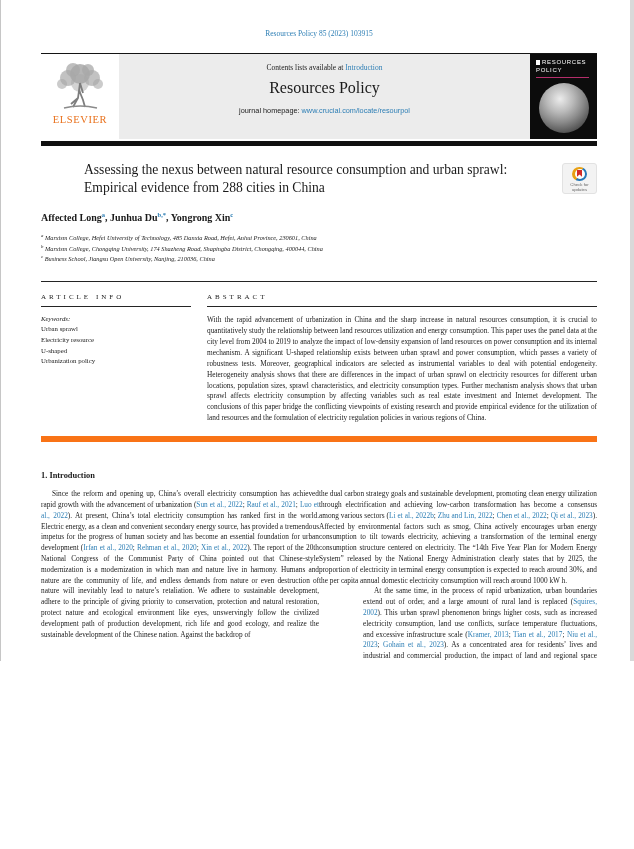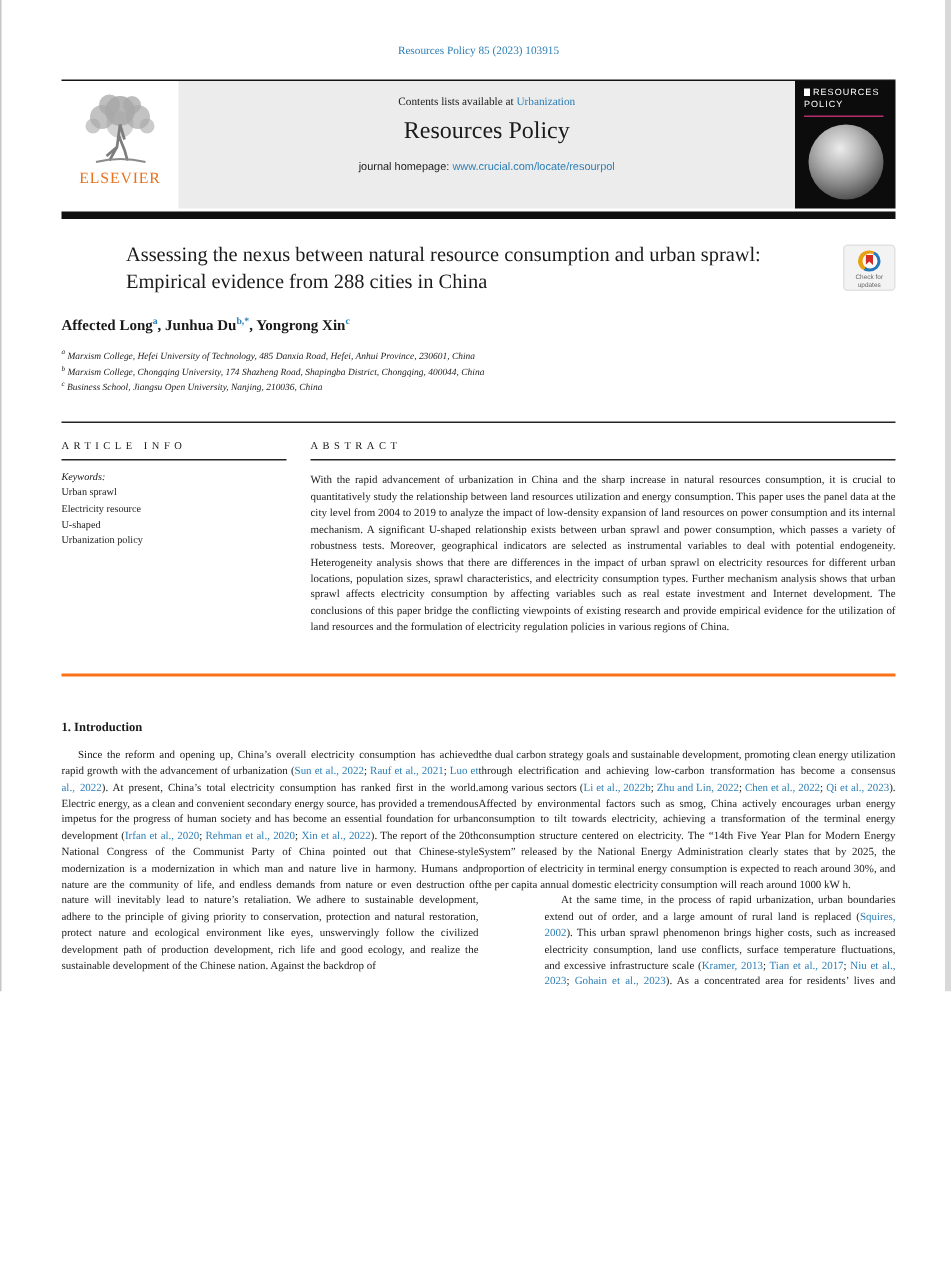--- a/index.html
+++ b/index.html
@@ -46,21 +46,21 @@
   .badge-text { font-size:4.3px; color:#666; text-align:center; line-height:1.25; margin-top:1px;
     font-family:"Liberation Sans",sans-serif; width:26px; }
 
   .authors { margin-top:13px; font-size:10px; font-weight:bold; }
   .auth-sup { color:#2e7fb5; font-size:6.5px; font-weight:bold; }
   .affils { margin-top:9px; font-size:6.3px; font-style:italic; line-height:1.5; }
   .affil sup { font-size:4.8px; }
 
   .rule-mid { border-top:1.3px solid #242424; margin-top:17px; }
 
-  .info-grid { display:flex; gap:16px; border-bottom:2px solid #f97316; padding-bottom:25px; }
+  .info-grid { display:flex; gap:16px; border-bottom:6px solid #f97316; padding-bottom:12px; }
   .info-left { width:150px; }
   .info-right { flex:1; }
   .info-head { font-size:7px; letter-spacing:3px; padding:11px 0 5px; border-bottom:1px solid #242424; }
   .keywords { margin-top:7px; font-size:6.8px; line-height:1.55; }
   .kw-label { font-style:italic; }
   .abstract-text { margin-top:8px; font-size:7.3px; line-height:1.5; text-align:justify; }
 
   .section-title { margin-top:29px; font-size:8.4px; font-weight:bold; }
   .columns { display:flex; margin-top:9px; }
   .col { flex:1; font-size:7.3px; line-height:1.48; text-align:justify; }
@@ -96,21 +96,21 @@
             <circle cx="48" cy="23" r="5" opacity="0.6"></circle>
             <circle cx="30" cy="22" r="9" opacity="0.5"></circle>
           </g>
           <path d="M30 22 L28 37 L23 46 M29 29 L33 39 L35 46 M28 37 L21 43 M30 22 L33 32" stroke="#7d7d7d" stroke-width="1.8" fill="none"></path>
           <path d="M14 47 Q30 43 47 47" stroke="#8a8a8a" stroke-width="1.4" fill="none"></path>
         </svg>
         <div class="elsevier-label">ELSEVIER</div>
       </div>
 
       <div class="header-mid">
-        <div class="contents-line"><span>Contents lists available at </span><span class="lnk">Urbanization</span></div>
+        <div class="contents-line"><span>Contents lists available at </span><span class="lnk">Introduction</span></div>
         <div class="journal-title">Resources Policy</div>
         <div class="homepage-line"><span>journal homepage: </span><span class="lnk">www.crucial.com/locate/resourpol</span></div>
       </div>
 
       <div class="cover-box">
         <div class="cover-title">
           <span class="cover-mark"></span><span>RESOURCES</span><br>
           <span>POLICY</span>
         </div>
         <div class="cover-rule"></div>

